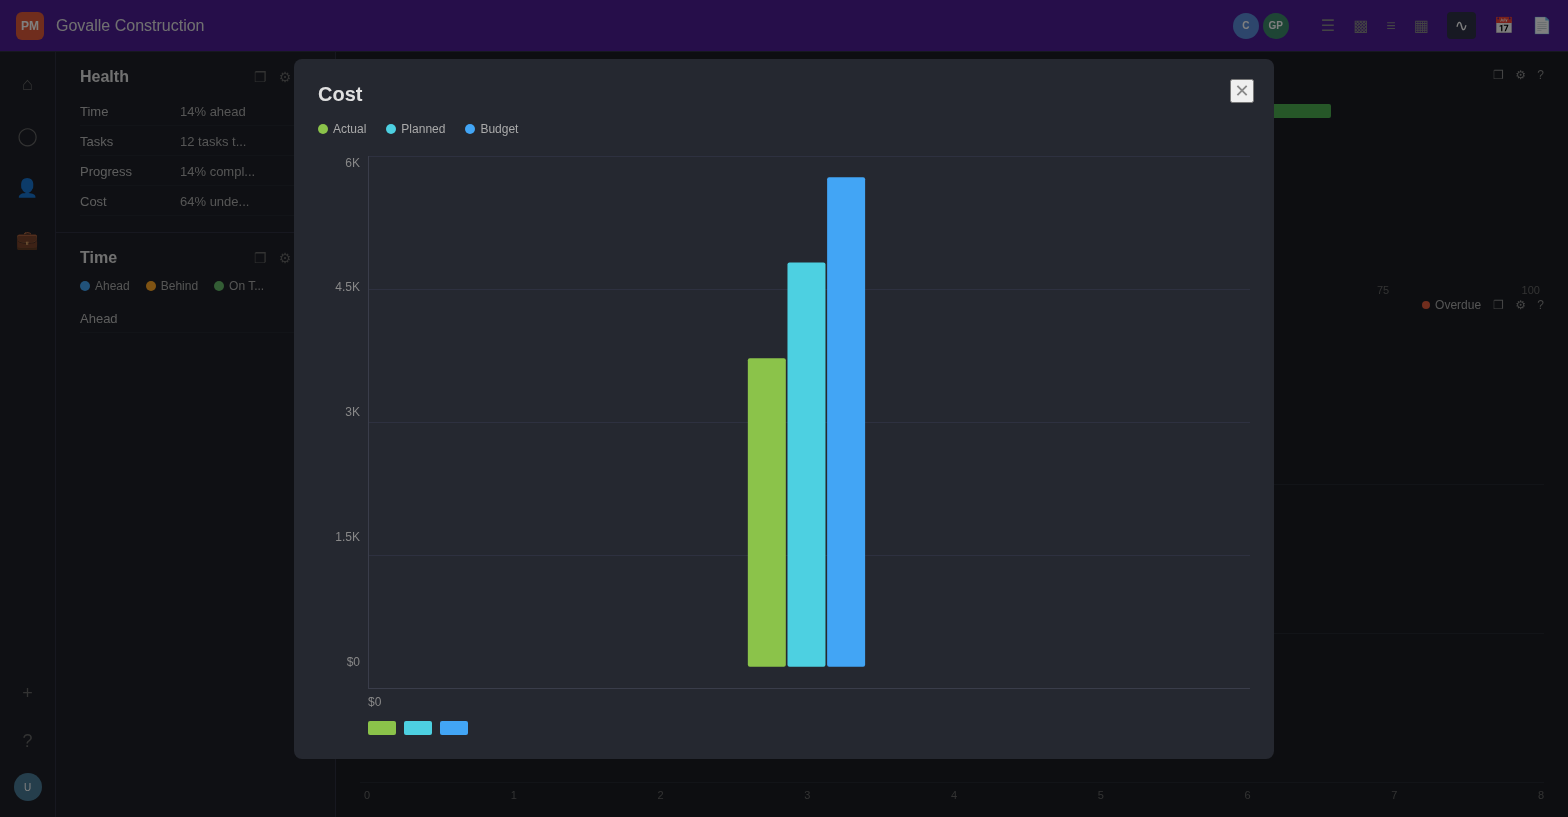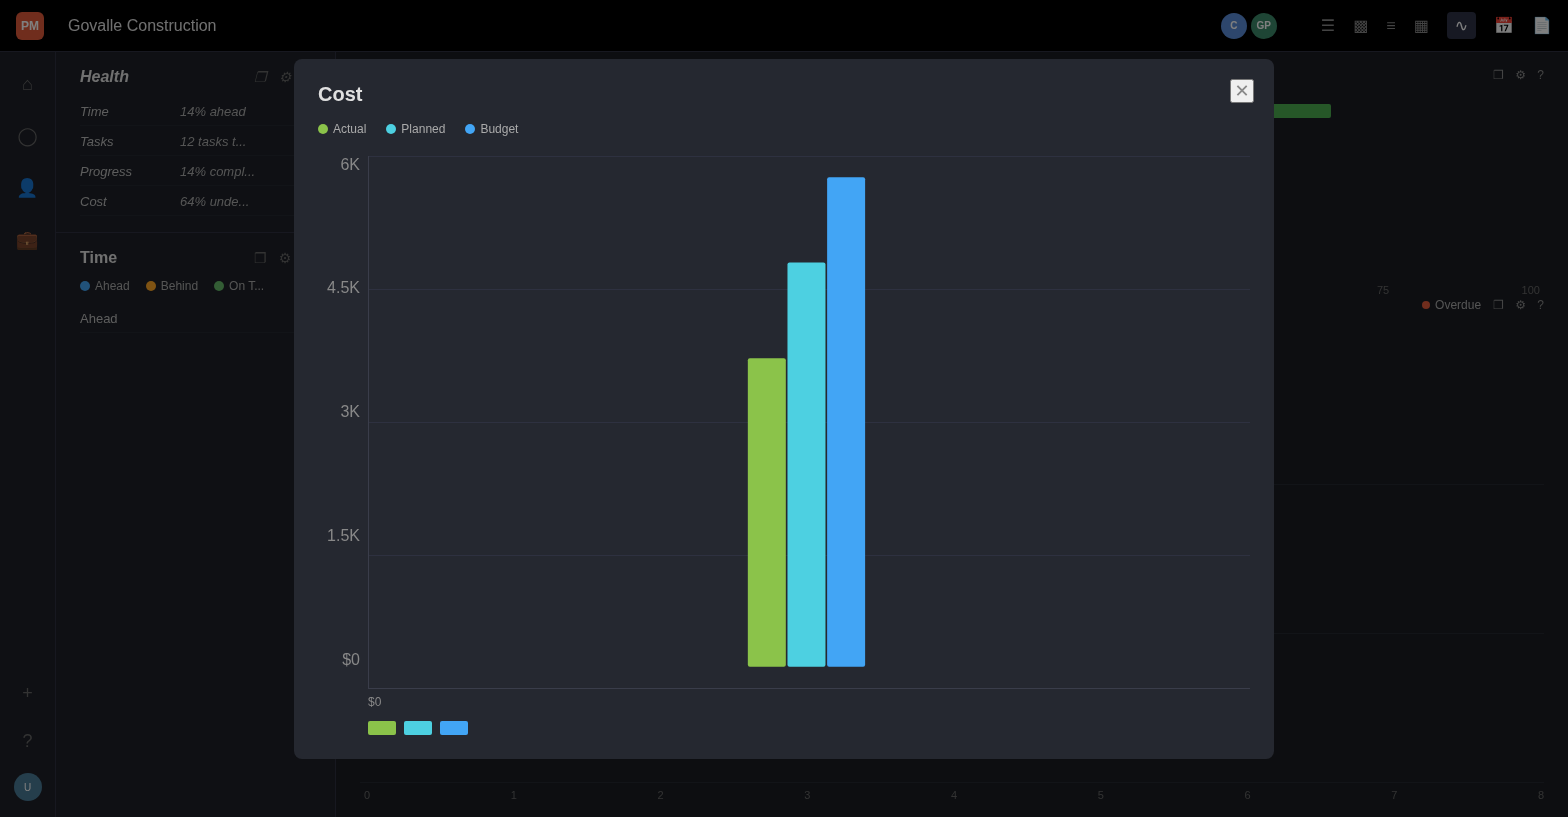--- a/index.html
+++ b/index.html
@@ -9,26 +9,26 @@
       color: #ccc;
       width: 1568px;
       height: 817px;
       overflow: hidden;
       position: relative;
     }
 
     
     .topbar {
       height: 52px;
-      background: #000000;
+      background: #4c1d95;
       border-bottom: 1px solid #2e3140;
       display: flex;
       align-items: center;
       padding: 0 16px;
-      gap: 24px;
+      gap: 12px;
     }
     .topbar-logo {
       width: 28px; height: 28px;
       background: #e05a3a;
       border-radius: 6px;
       display: flex; align-items: center; justify-content: center;
       color: white; font-size: 12px; font-weight: bold;
     }
     .topbar-title {
       color: #e0e0e0;
@@ -97,21 +97,20 @@
       width: 28px; height: 28px; border-radius: 50%;
       background: #4a7c99;
       display: flex; align-items: center; justify-content: center;
       font-size: 10px; color: white;
     }
 
     
     .health-section {
       padding: 16px 24px;
       border-bottom: 1px solid #2e3140;
-      font-style: italic;
     }
     .section-header {
       display: flex;
       align-items: center;
       justify-content: space-between;
       margin-bottom: 12px;
     }
     .section-title {
       color: #e0e0e0;
       font-size: 16px;
@@ -250,21 +249,21 @@
       display: flex;
     }
 
     .y-axis {
       width: 50px;
       display: flex;
       flex-direction: column;
       justify-content: space-between;
       text-align: right;
       padding-right: 8px;
-      font-size: 16px;
+      font-size: 12px;
       color: #888;
       padding-bottom: 20px;
     }
 
     .chart-bars-area {
       flex: 1;
       position: relative;
       border-left: 1px solid #3a3d4a;
       border-bottom: 1px solid #3a3d4a;
     }

